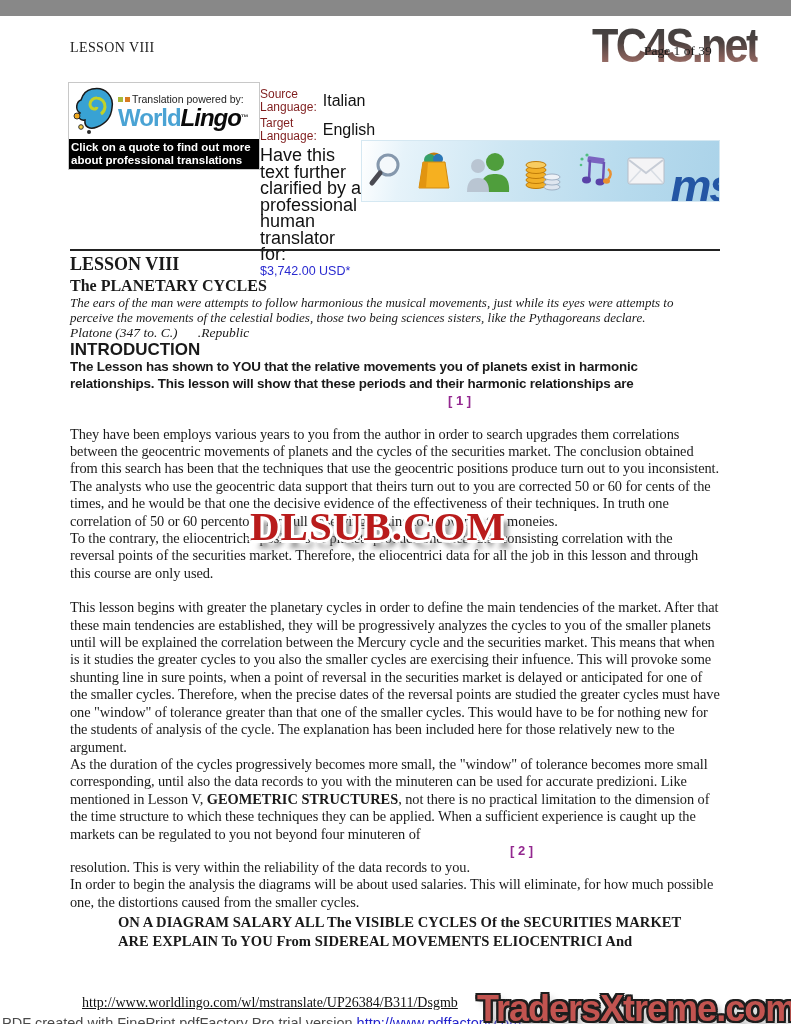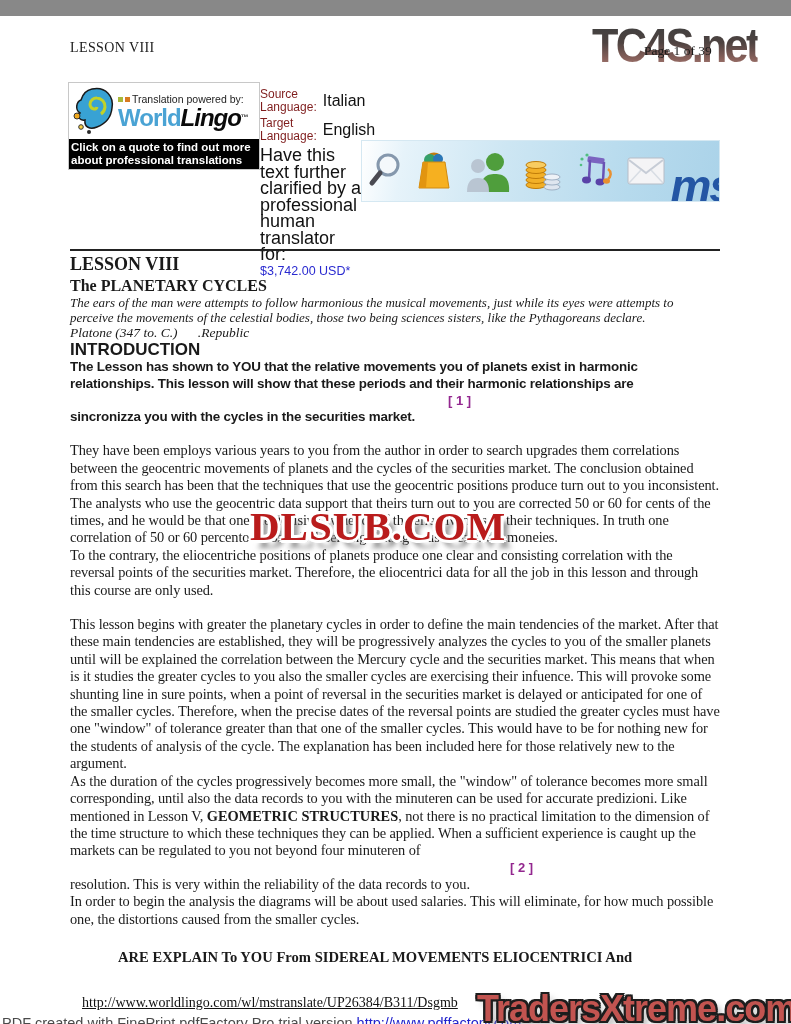--- a/index.html
+++ b/index.html
@@ -174,29 +174,28 @@
 
   <div class="content">
     <div class="rule"></div>
     <div class="h1">LESSON VIII</div>
     <div class="h2">The PLANETARY CYCLES</div>
     <div class="epigraph">The ears of the man were attempts to follow harmonious the musical movements, just while its eyes were attempts to perceive the movements of the celestial bodies, those two being sciences sisters, like the Pythagoreans declare.</div>
     <div class="attribution">Platone (347 to. C.)      .Republic</div>
     <div class="h3">INTRODUCTION</div>
     <p class="intro">The Lesson has shown to YOU that the relative movements you of planets exist in harmonic relationships. This lesson will show that these periods and their harmonic relationships are</p>
     <div class="ref ref1">[ 1 ]</div>
-    <p class="intro">sincronizza you with the cycles in the securities market.</p>
     <p class="body gap-top">They have been employs various years to you from the author in order to search upgrades them correlations between the geocentric movements of planets and the cycles of the securities market. The conclusion obtained from this search has been that the techniques that use the geocentric positions produce turn out to you inconsistent. The analysts who use the geocentric data support that theirs turn out to you are corrected 50 or 60 for cents of the times, and he would be that one the decisive evidence of the effectiveness of their techniques. In truth one correlation of 50 or 60 percento is for null deserving risking to us over to the moneies.</p>
     <p class="body">To the contrary, the eliocentriche positions of planets produce one clear and consisting correlation with the reversal points of the securities market. Therefore, the eliocentrici data for all the job in this lesson and through this course are only used.</p>
     <p class="body gap-top">This lesson begins with greater the planetary cycles in order to define the main tendencies of the market. After that these main tendencies are established, they will be progressively analyzes the cycles to you of the smaller planets until will be explained the correlation between the Mercury cycle and the securities market. This means that when is it studies the greater cycles to you also the smaller cycles are exercising their infuence. This will provoke some shunting line in sure points, when a point of reversal in the securities market is delayed or anticipated for one of the smaller cycles. Therefore, when the precise dates of the reversal points are studied the greater cycles must have one "window" of tolerance greater than that one of the smaller cycles. This would have to be for nothing new for the students of analysis of the cycle. The explanation has been included here for those relatively new to the argument.</p>
     <p class="body"><span>As the duration of the cycles progressively becomes more small, the "window" of tolerance becomes more small corresponding, until also the data records to you with the minuteren can be used for accurate predizioni. Like mentioned in Lesson V, </span><b>GEOMETRIC STRUCTURES</b><span>, not there is no practical limitation to the dimension of the time structure to which these techniques they can be applied. When a sufficient experience is caught up the markets can be regulated to you not beyond four minuteren of</span></p>
     <div class="ref ref2">[ 2 ]</div>
     <p class="body">resolution. This is very within the reliability of the data records to you.</p>
     <p class="body">In order to begin the analysis the diagrams will be about used salaries. This will eliminate, for how much possible one, the distortions caused from the smaller cycles.</p>
-    <p class="block-bold"><br><span>ARE EXPLAIN To YOU From SIDEREAL MOVEMENTS ELIOCENTRICI And</span></p>
+    <p class="block-bold"><span>ON A DIAGRAM SALARY ALL The VISIBLE CYCLES Of the SECURITIES MARKET</span><br><span>ARE EXPLAIN To YOU From SIDEREAL MOVEMENTS ELIOCENTRICI And</span></p>
   </div>
 
   <div class="wm-dlsub">DLSUB.COM</div>
 
   <div class="footer-url">http://www.worldlingo.com/wl/mstranslate/UP26384/B311/Dsgmb</div>
   <div class="footer-pdf">
     <span>PDF created with FinePrint pdfFactory Pro trial version </span><a class="pdf-link">http://www.pdffactory.com</a>
   </div>
   <div class="wm-traders">TradersXtreme.com</div>
 

